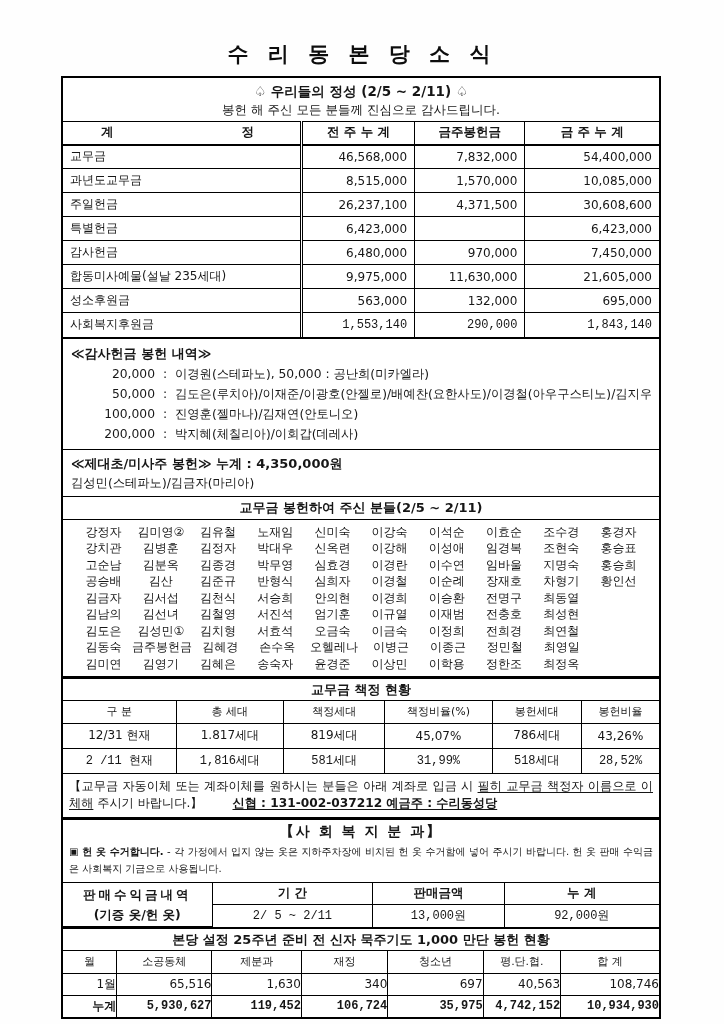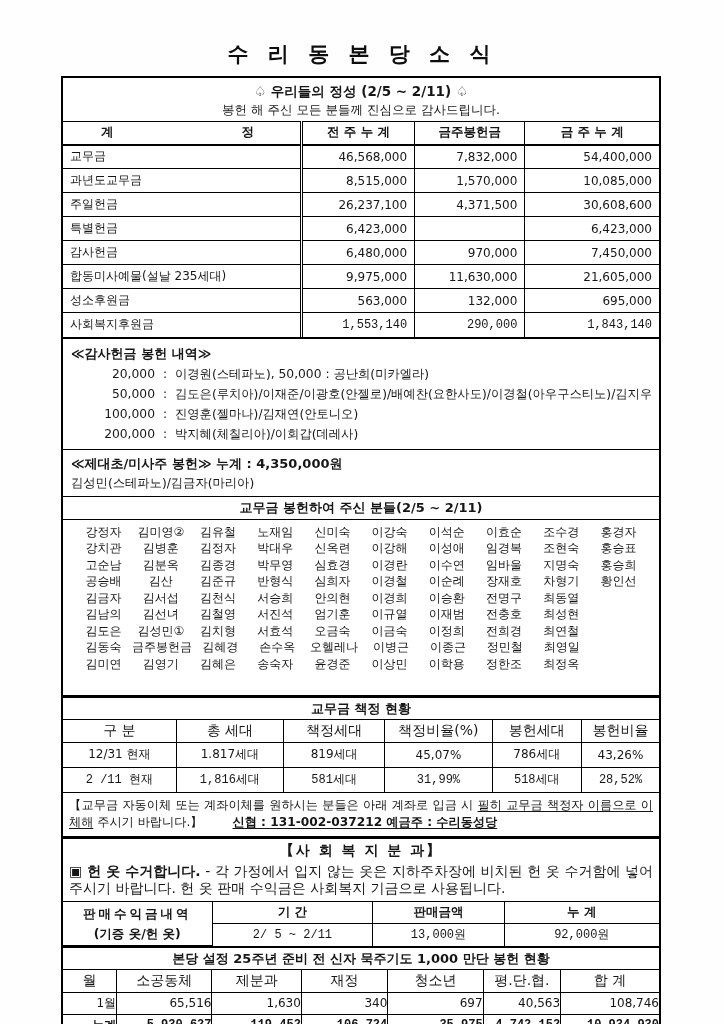--- a/index.html
+++ b/index.html
@@ -57,39 +57,39 @@
   .thx-colon { width: 20px; text-align: center; flex: none; }
   .thx-names { flex: 1; white-space: nowrap; overflow: hidden; }
 
   
   .altar { padding: 4px 8px; }
   .altar .l1 { font-size: 13px; font-weight: bold; line-height: 20px; }
   .altar .l2 { font-size: 12.3px; line-height: 18px; }
 
   
   .donor-title { text-align: center; font-size: 13px; font-weight: bold; line-height: 22px; border-bottom: 1px solid #000; }
-  .donor-grid { padding: 4px 12px 23px; }
+  .donor-grid { padding: 4px 12px 4px; }
   .donor-row { display: flex; line-height: 16.5px; }
   .donor-row span { flex: 1; text-align: center; font-size: 12px; white-space: nowrap; }
 
   
   .assess-title, .rosary-title { text-align: center; font-size: 13px; font-weight: bold; line-height: 21px; border-bottom: 1px solid #000; }
-  .assess-table th, .rosary-table th { height: 22px; font-weight: normal; font-size: 14px; }
+  .assess-table th, .rosary-table th { height: 22px; font-weight: normal; font-size: 11px; }
   .assess-table td { height: 25px; text-align: center; }
   .rosary-table td { height: 22px; text-align: right; }
   .rosary-table tr.bold td { font-weight: bold; }
 
   
   .notice { padding: 4px 6px 5px; font-size: 12.2px; line-height: 17px; text-align: justify; }
   .u { text-decoration: underline; text-underline-offset: 2px; }
   .bank { font-weight: bold; text-decoration: underline; text-underline-offset: 2px; margin-left: 30px; margin-top: 32px; }
 
   
   .welfare-head { text-align: center; font-size: 14px; font-weight: bold; line-height: 21px; letter-spacing: 2px; padding-top: 1px; }
-  .welfare-text { padding: 2px 6px 5px; font-size: 14px; line-height: 16.5px; text-align: justify; }
+  .welfare-text { padding: 2px 6px 5px; font-size: 10px; line-height: 16.5px; text-align: justify; }
   .welfare-text .b { font-weight: bold; }
 
   
   .sales-table th { height: 22px; font-weight: bold; font-size: 12.5px; }
   .sales-table td { height: 22px; text-align: center; }
   .sales-rowhead { text-align: center; font-weight: bold; }
   .sales-rowhead .r1 { letter-spacing: 3px; font-size: 12.5px; line-height: 21px; }
   .sales-rowhead .r2 { font-size: 12.5px; line-height: 20px; }
 
   

